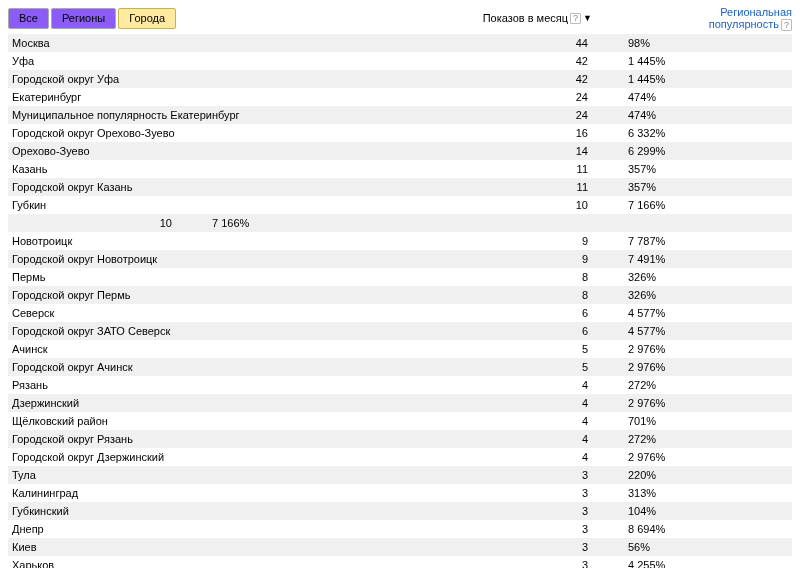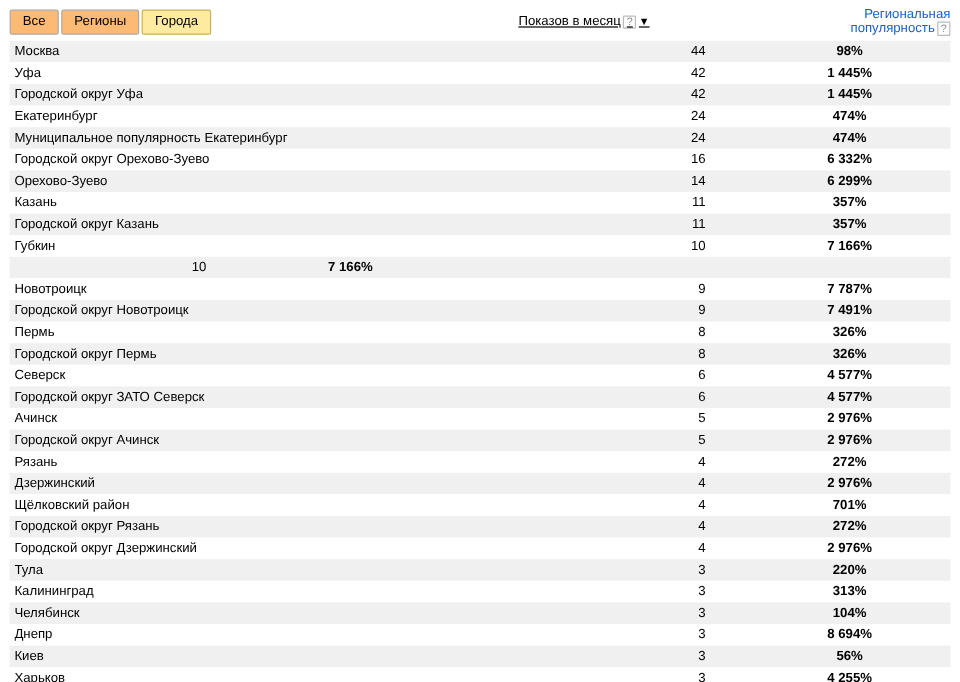--- a/index.html
+++ b/index.html
@@ -18,43 +18,42 @@
   .header-row {
     display: flex;
     align-items: center;
     padding: 2px 0 4px 0;
   }
   .tabs {
     display: flex;
     gap: 2px;
   }
   .tab {
-    background: #fdba74;
+    background: #8b5cf6;
     border: 1px solid #aaa;
     border-radius: 2px;
     padding: 2px 10px;
     font-size: 11px;
     cursor: pointer;
     line-height: 15px;
   }
   .tab.active {
     background: #ffeba0;
     border-color: #c8b24f;
   }
   .spacer { flex: 1; }
   .col-head-shows {
     font-size: 11px;
     color: #000;
     width: 200px;
     text-align: right;
     padding-right: 40px;
     display: flex;
     align-items: center;
-    justify-content: flex-start;
-    text-decoration: underline;
+    justify-content: flex-end;
   }
   .col-head-shows .help {
     font-size: 9px;
     color: #888;
     border: 1px solid #bbb;
     padding: 0 2px;
     margin: 0 2px;
     line-height: 9px;
     border-radius: 1px;
   }
@@ -96,22 +95,21 @@
     white-space: nowrap;
     overflow: hidden;
   }
   .cell-shows {
     width: 200px;
     text-align: right;
     padding-right: 40px;
   }
   .cell-pop {
     width: 160px;
-    text-align: center;
-    font-weight: bold;
+    text-align: left;
   }
 </style>
 </head>
 <body>
 
 <div class="wrap">
 
   <div class="header-row">
     <div class="tabs">
       <div class="tab">Все</div>
@@ -253,21 +251,21 @@
         <div class="cell-region">Тула</div>
         <div class="cell-shows">3</div>
         <div class="cell-pop">220%</div>
       </div>
       <div class="row">
         <div class="cell-region">Калининград</div>
         <div class="cell-shows">3</div>
         <div class="cell-pop">313%</div>
       </div>
       <div class="row">
-        <div class="cell-region">Челябинск</div>
+        <div class="cell-region">Губкинский</div>
         <div class="cell-shows">3</div>
         <div class="cell-pop">104%</div>
       </div>
       <div class="row">
         <div class="cell-region">Днепр</div>
         <div class="cell-shows">3</div>
         <div class="cell-pop">8 694%</div>
       </div>
       <div class="row">
         <div class="cell-region">Киев</div>

